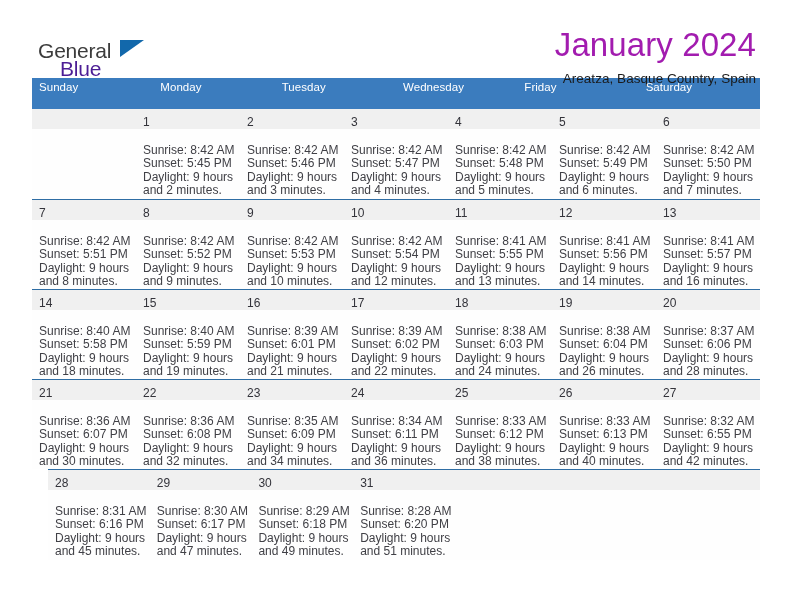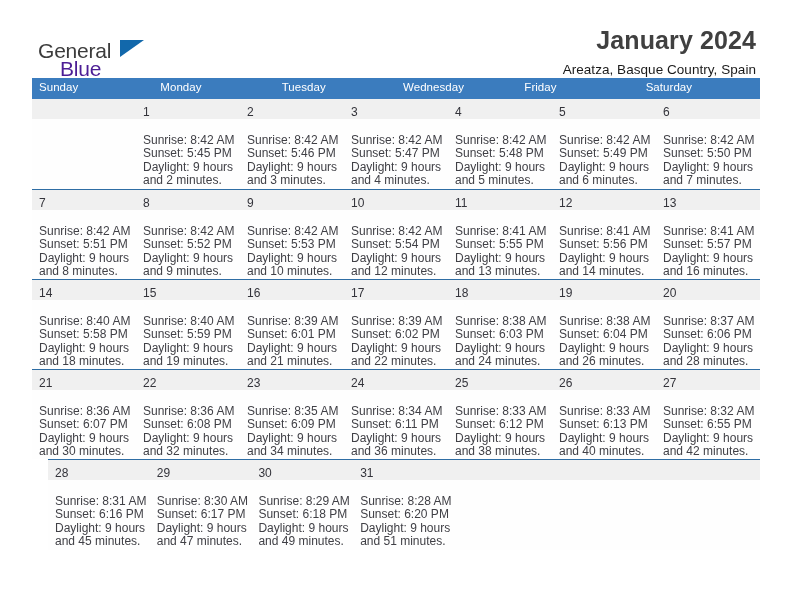--- a/index.html
+++ b/index.html
@@ -58,43 +58,43 @@
     width: 0;
     height: 0;
     border-top: 17px solid #1268ab;
     border-right: 24px solid transparent;
   }
   .title-block {
     text-align: right;
     padding-top: 2px;
   }
   .cal-title {
-    font-size: 25px;
-    color: #404040;
-    font-weight: bold;
+    font-size: 33px;
+    color: #a21caf;
+    font-weight: normal;
     line-height: 1.15;
     letter-spacing: 0.1px;
   }
   .cal-subtitle {
     font-size: 13.5px;
     color: #1a1a1a;
     margin-top: 7px;
     letter-spacing: 0.05px;
   }
 
   
   .calendar {
     width: 728px;
     margin: 0 auto;
     margin-left: 32px;
   }
   .dow-row {
     display: flex;
     background: #3b7cbe;
-    height: 21px;
+    height: 31px;
   }
   .dow-cell {
     flex: 1 1 0;
     color: #ffffff;
     font-size: 11.5px;
     padding: 4px 0 0 7px;
     line-height: 1;
     letter-spacing: 0.05px;
   }
   .week {

